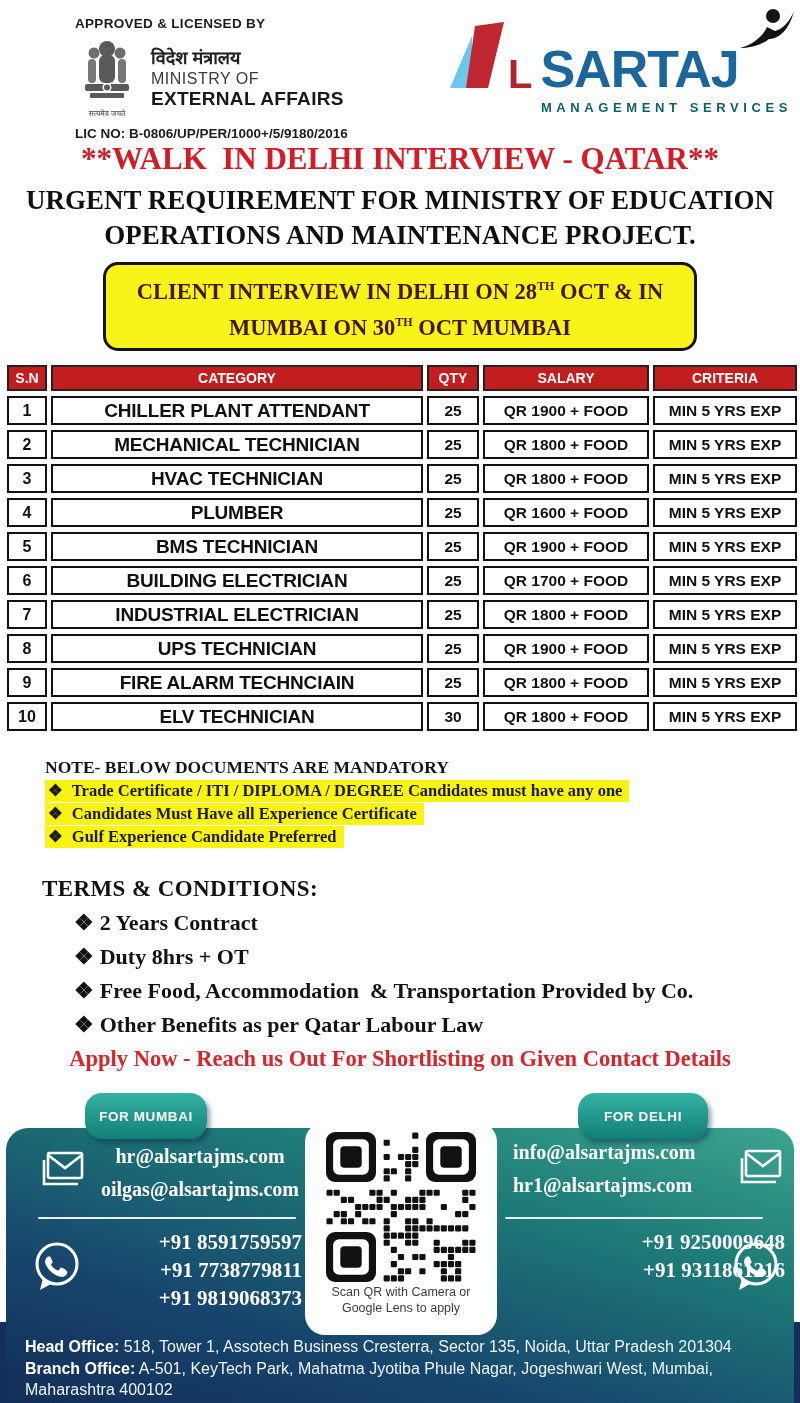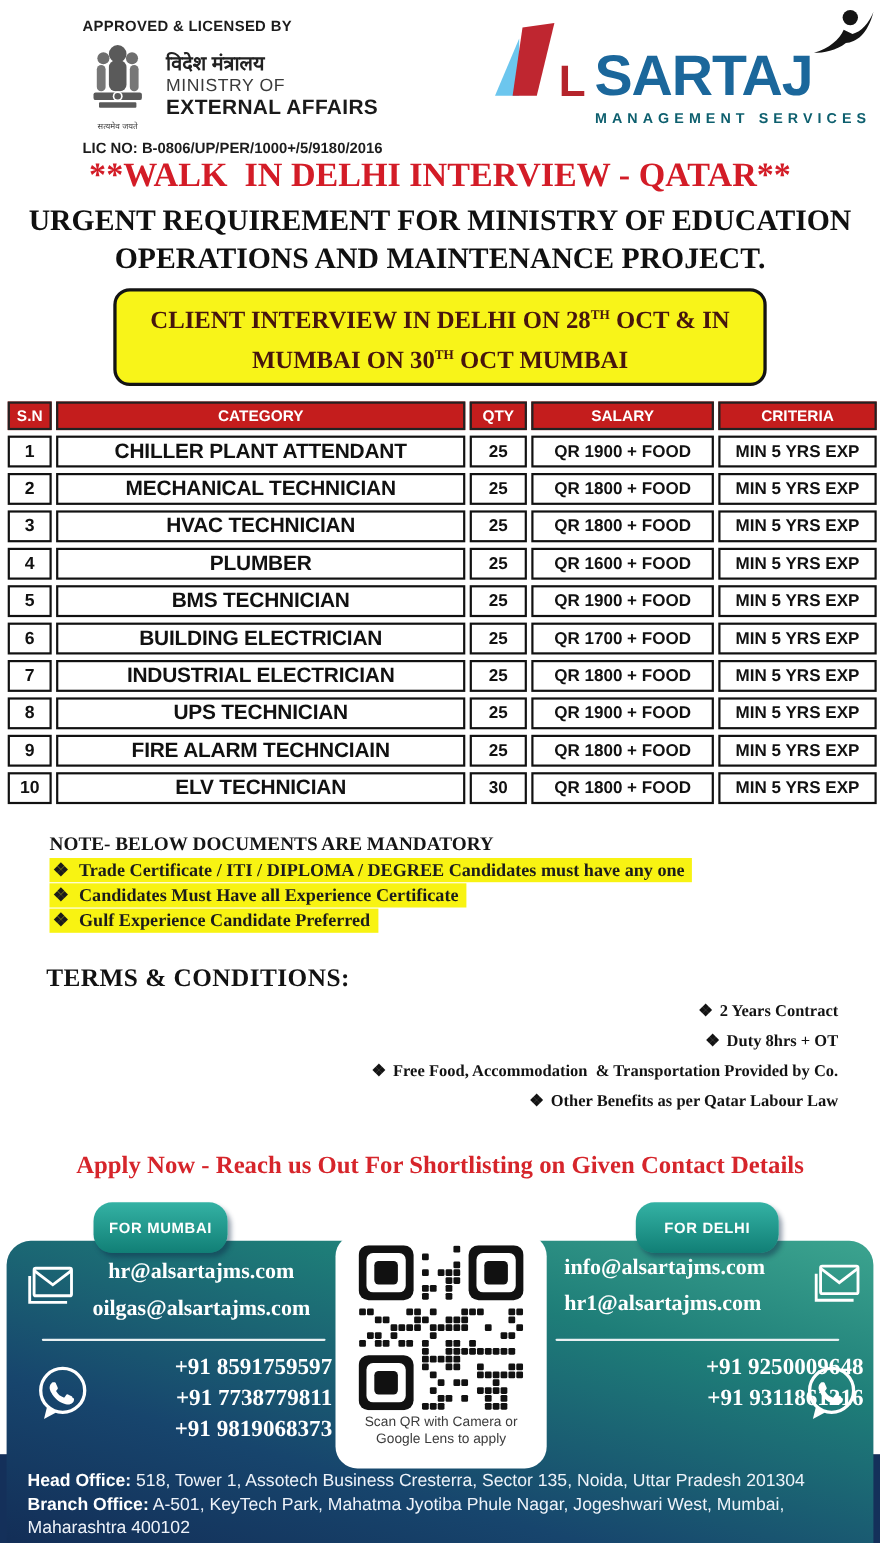--- a/index.html
+++ b/index.html
@@ -56,21 +56,21 @@
   .note { position:absolute; left:45px; top:757px; width:720px; font-family:"Liberation Serif", serif; }
   .note-heading { font-size:17.5px; font-weight:bold; color:#151515; }
   .note-item { margin-top:3px; }
   .note-item span.hl { background:#f8f312; font-size:16.5px; font-weight:bold; color:#1b1b1b; padding:1px 7px 2px 3px; }
   .note-bullet { margin-right:9px; }
 
   
   .terms { position:absolute; left:42px; top:876px; width:720px; font-family:"Liberation Serif", serif; }
   .terms-heading { font-size:23px; font-weight:bold; color:#121212; letter-spacing:.4px; }
   .terms-list { margin:8px 0 0 32px; }
-  .terms-item { font-size:15px; font-weight:bold; color:#131313; margin-top:8px; white-space:pre;text-align:right; }
+  .terms-item { font-size:22px; font-weight:bold; color:#131313; margin-top:8px; white-space:pre; }
   .terms-bullet { margin-right:6px; }
 
   
   .apply-line { position:absolute; top:1046px; left:0; width:100%; text-align:center;
                 font-family:"Liberation Serif", serif; font-weight:bold; font-size:22.5px; color:#d6252b; }
 
   
   .footer-bottom { position:absolute; left:0; top:1322px; width:800px; height:81px; background:#14305a; }
   .footer-panel { position:absolute; left:6px; top:1128px; width:788px; height:275px;
                   border-radius:22px 22px 0 0;
@@ -84,21 +84,21 @@
 
   .qr-panel { position:absolute; left:305px; top:1122px; width:192px; height:213px; background:#fff;
               border-radius:20px; z-index:2; display:flex; flex-direction:column; align-items:center; }
   .qr-caption { font-size:12.5px; color:#3c3c3c; text-align:center; line-height:16px; margin-top:2px; }
 
   .sep { position:absolute; height:2px; background:#e8f0f2; z-index:2; border-radius:1px; }
   .sep-left { left:38px; top:1217px; width:258px; }
   .sep-right { left:505px; top:1217px; width:258px; }
 
   .contact { position:absolute; z-index:2; color:#fff; font-family:"Liberation Serif", serif; font-weight:bold; }
-  .mumbai-emails { left:18px; top:1140px; width:272px; }
+  .mumbai-emails { left:35px; top:1140px; width:272px; }
   .mumbai-emails .icon { position:absolute; left:4px; top:10px; }
   .mumbai-emails .lines { margin-left:58px; text-align:center; }
   .email-line { font-size:20px; line-height:33px; white-space:nowrap; }
   .mumbai-phones { left:30px; top:1228px; width:272px; }
   .mumbai-phones .icon { position:absolute; left:2px; top:12px; }
   .mumbai-phones .lines { margin-left:64px; }
   .phone-line { font-size:21px; line-height:28px; white-space:nowrap;text-align:right; }
 
   .delhi-emails { left:505px; top:1136px; width:280px; }
   .delhi-emails .icon { position:absolute; right:2px; top:12px; }

